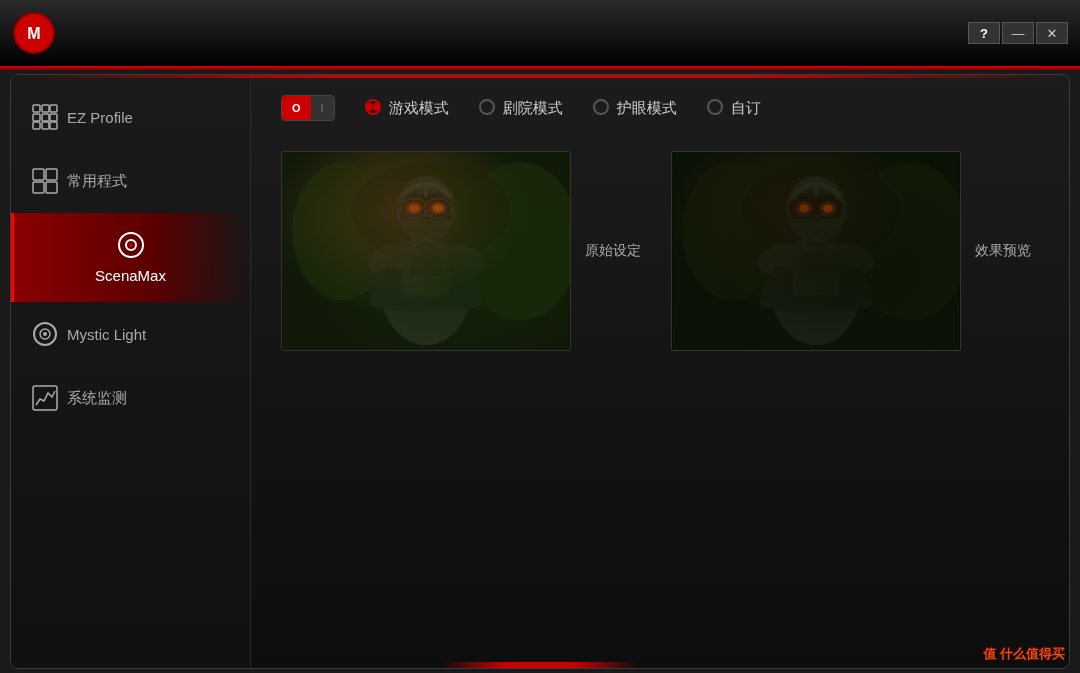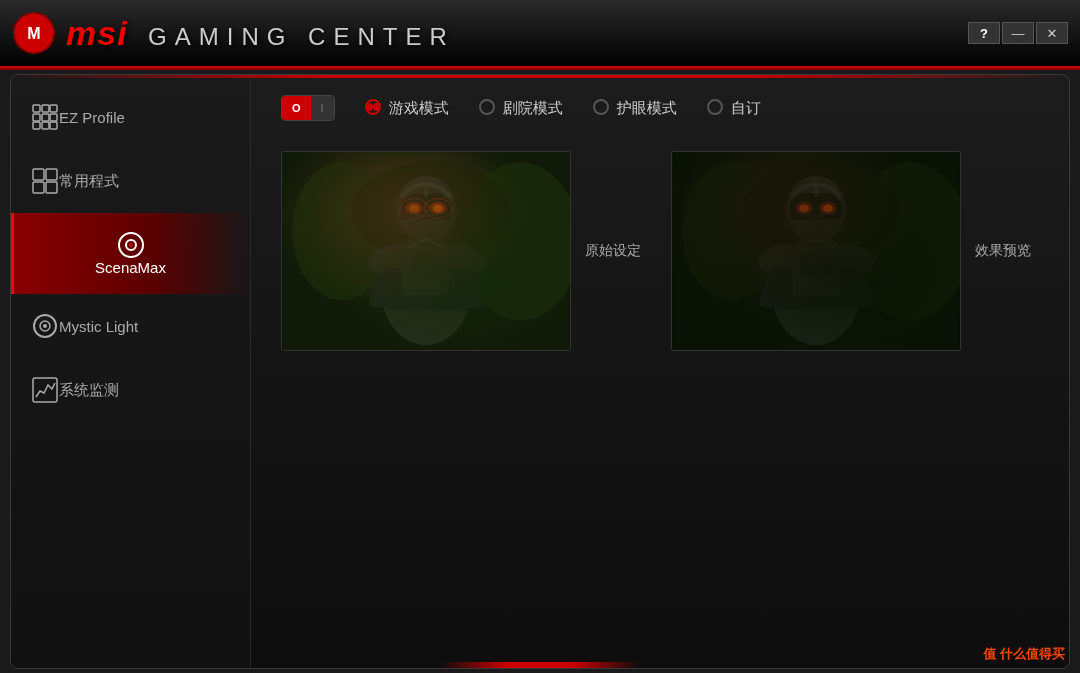--- a/index.html
+++ b/index.html
@@ -98,21 +98,21 @@
       background: linear-gradient(180deg, #1a1a1a 0%, #111 100%);
       border-right: 1px solid #2a2a2a;
       padding-top: 10px;
       display: flex;
       flex-direction: column;
     }
 
     .sidebar-item {
       display: flex;
       align-items: center;
-      gap: 0;
+      gap: 8px;
       padding: 18px 20px;
       cursor: pointer;
       color: #aaa;
       font-size: 16px;
       transition: all 0.15s;
       position: relative;
     }
 
     .sidebar-item.active {
       background: linear-gradient(90deg, #8b0000 0%, #5a0000 60%, transparent 100%);
@@ -314,26 +314,20 @@
 </head>
 <body>
 
 <div class="title-bar">
   <div class="logo-area">
 
     <svg class="msi-dragon" viewBox="0 0 44 44">
       <circle cx="22" cy="22" r="20" fill="#c00" stroke="#800" stroke-width="2"></circle>
       <text x="22" y="28" text-anchor="middle" fill="white" font-size="16" font-weight="bold">M</text>
     </svg>
-    <div>
-      <span style="color:#fff; font-size:34px; font-weight:900; font-style:italic; letter-spacing:1px; text-shadow: 2px 2px 4px rgba(0,0,0,0.8);">
-        <span style="color:#e00;">msi</span>
-        <span style="color:#ccc; font-size:24px; font-weight:400; letter-spacing:8px; margin-left:10px; font-style:normal;">GAMING CENTER</span>
-      </span>
-    </div>
   </div>
   <div class="window-controls">
     <button class="win-btn help">?</button>
     <button class="win-btn">—</button>
     <button class="win-btn close">✕</button>
   </div>
 </div>
 
 <div class="header-line"></div>
 

